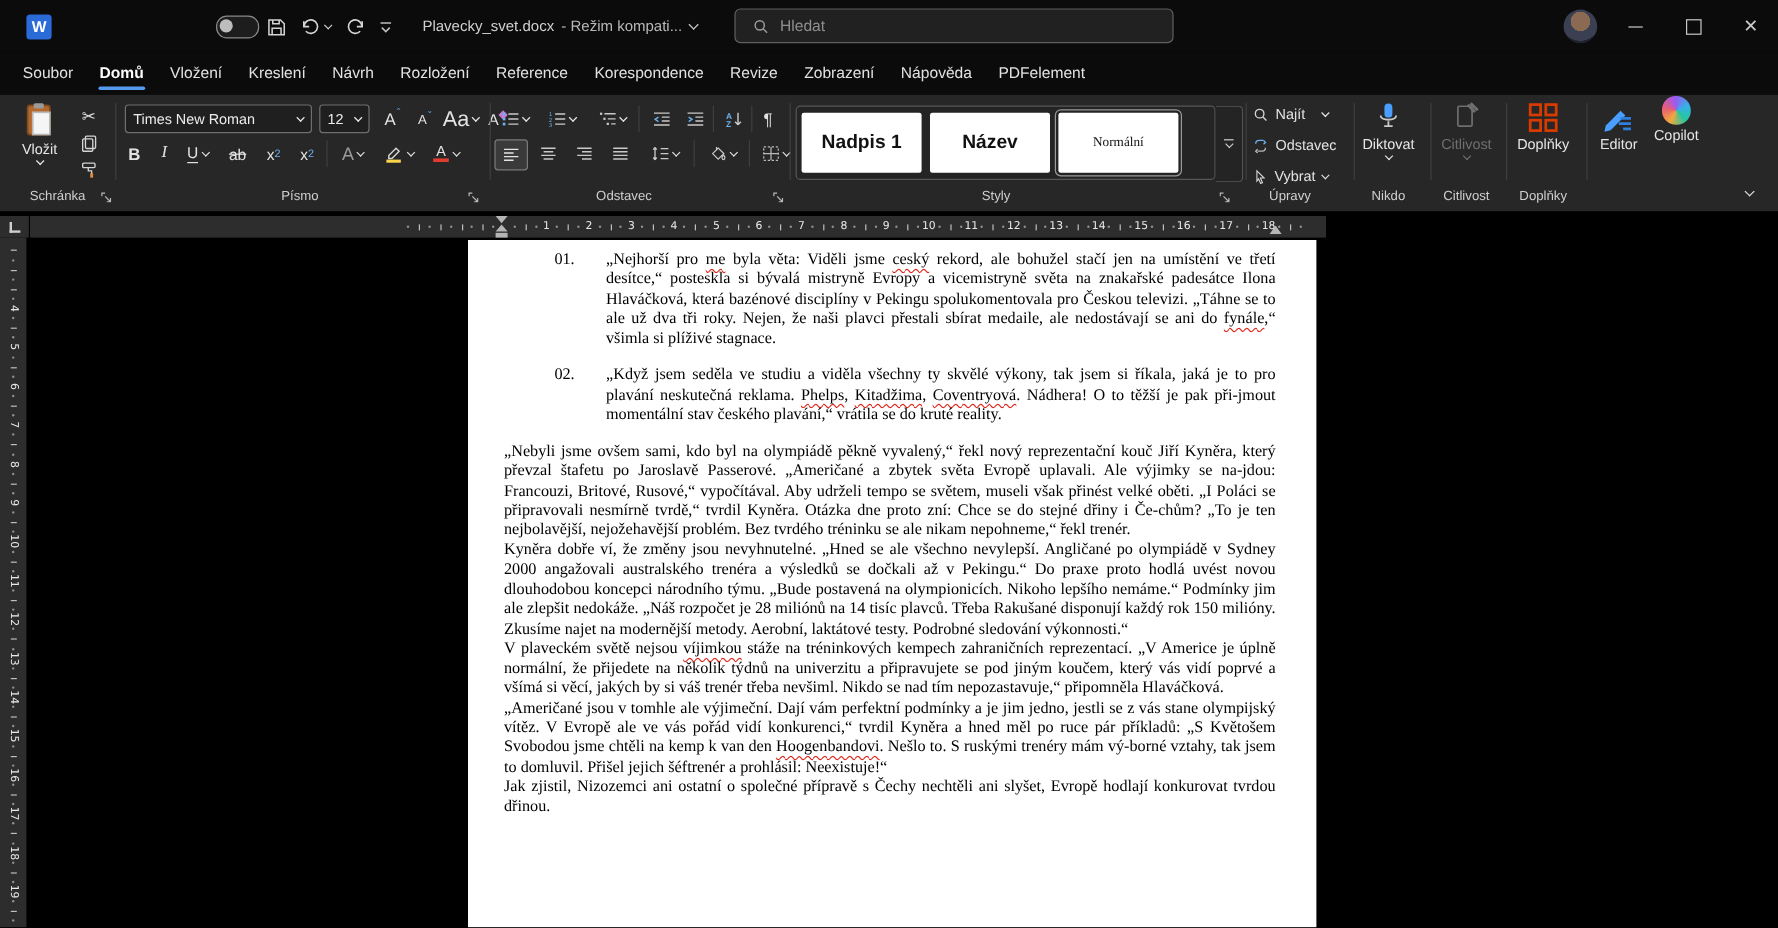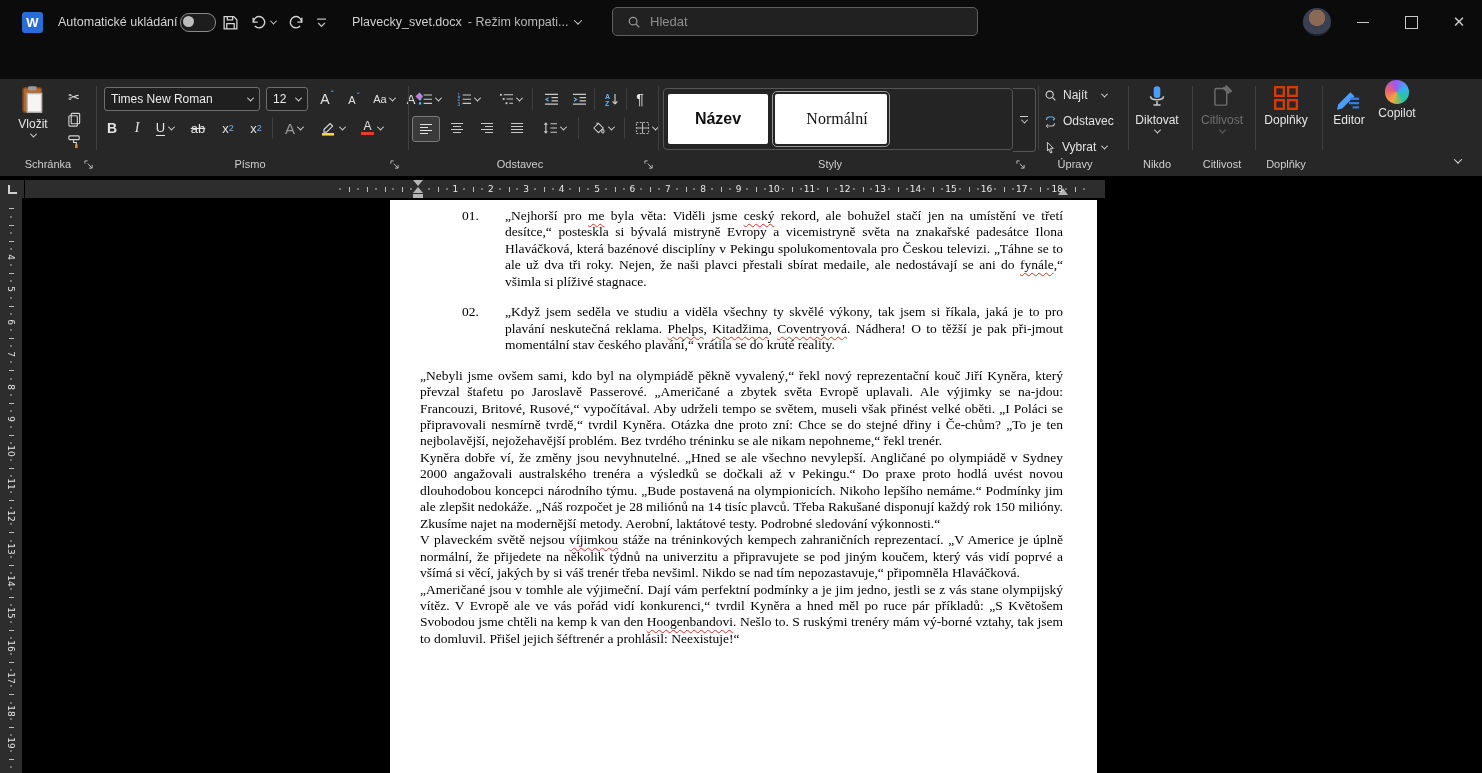--- a/index.html
+++ b/index.html
@@ -40,21 +40,21 @@
   .glabel{position:absolute;top:79px;font-size:11px;color:#cfcfcf;text-align:center;}
   .launcher{position:absolute;top:81px;width:10px;height:10px;color:#b9b9b9;}
   .rbtn{position:absolute;display:flex;align-items:center;justify-content:center;color:#e3e3e3;}
   .combo{position:absolute;border:1px solid #6e6e6e;border-radius:3px;background:#1f1f1f;display:flex;
     align-items:center;font-size:12px;color:#ececec;padding:0 6px;box-sizing:border-box;justify-content:space-between;}
   .bigbtn{position:absolute;display:flex;flex-direction:column;align-items:center;font-size:12px;color:#e6e6e6;gap:2px;}
   .dim, .dim *{color:#6f6f6f !important;}
   .stylecards{position:absolute;left:663px;top:9px;width:350px;height:62px;border:1px solid #565656;border-radius:4px;display:flex;align-items:center;padding:4px;gap:7px;box-sizing:border-box;background:#242424;}
   .style-card{width:100px;height:50px;background:#fff;color:#111;display:flex;align-items:center;justify-content:center;
     border-radius:2px;font-weight:bold;font-size:16px;font-family:"Liberation Sans",sans-serif;}
-  .style-card.serif{font-family:"Liberation Serif","DejaVu Serif",serif;font-weight:normal;font-size:16px;padding-left:12px;}
+  .style-card.serif{font-family:"Liberation Serif","DejaVu Serif",serif;font-weight:normal;font-size:11px;}
   .style-card.sel{outline:1.5px solid #9a9a9a;outline-offset:2px;}
   #styles-more{position:absolute;left:1013px;top:9px;width:22px;height:62px;border:1px solid #565656;border-left:none;
     border-radius:0 4px 4px 0;display:flex;flex-direction:column;align-items:center;justify-content:center;color:#d0d0d0;gap:2px;background:#242424;}
   #styles-more .bar{width:8px;height:1.4px;background:#d0d0d0;}
   
   #hruler{position:absolute;left:25px;top:180px;width:1080px;height:18px;background:#2d2d2d;}
   #tabsel{position:absolute;left:0;top:180px;width:24px;height:18px;background:#2d2d2d;display:flex;align-items:center;justify-content:center;}
   #tabsel .L{width:7px;height:7px;border-left:2px solid #cfcfcf;border-bottom:2px solid #cfcfcf;}
   #vruler{position:absolute;left:0;top:198px;width:22px;height:575px;background:#2d2d2d;}
   .tickbar{position:absolute;background:#bfbfbf;}
@@ -75,21 +75,20 @@
 </style>
 </head>
 <body>
 
 <div id="app">
 
   <div id="titlebar">
     <div class="tb-item" id="word-logo">
         <div class="sq">W</div>
       </div>
-    <div class="tb-item" id="autosave-label">Automatické ukládání</div>
     <div class="tb-item" id="autosave-toggle">
         <div class="pill">
           <div class="knob"></div>
         </div>
       </div>
     <div class="tb-item tbtn" style="left:222px">
       <svg width="17" height="17" viewBox="0 0 16 16" fill="none" stroke="#d4d4d4" stroke-width="1.2">
           <path d="M2 2.5h9l3 3V14H2z"></path>
           <path d="M5 2.5v3h5v-3M4.5 14v-5h7v5"></path>
         </svg>
@@ -128,20 +127,34 @@
     <div class="winbtn" style="left:1340px">
         <span style="display:block;width:12px;border-top:1.2px solid #c9c9c9"></span>
       </div>
     <div class="winbtn" style="left:1388px">
         <span style="display:block;width:11px;height:11px;border:1.2px solid #c9c9c9"></span>
       </div>
     <div class="winbtn" style="left:1436px;font-size:15px">✕</div>
   </div>
 
   <div id="tabrow">
+    <div id="tabs-list">
+        <div class="tab">Soubor</div>
+        <div class="tab active">Domů</div>
+        <div class="tab">Vložení</div>
+        <div class="tab">Kreslení</div>
+        <div class="tab">Návrh</div>
+        <div class="tab">Rozložení</div>
+        <div class="tab">Reference</div>
+        <div class="tab">Korespondence</div>
+        <div class="tab">Revize</div>
+        <div class="tab">Zobrazení</div>
+        <div class="tab">Nápověda</div>
+        <div class="tab">PDFelement</div>
+      </div>
     <div class="pillbtn" style="left:1212px">
       <svg width="14" height="14" viewBox="0 0 16 16" fill="none" stroke="#e6e6e6" stroke-width="1.2">
           <path d="M2 3h12v8H7l-3 3v-3H2z"></path>
         </svg>
       <span>Komentáře</span>
     </div>
     <div class="pillbtn" style="left:1311px">
       <svg width="13" height="13" viewBox="0 0 16 16" fill="none" stroke="#e6e6e6" stroke-width="1.2">
           <path d="M2 14l1-3.5L11.5 2l2.5 2.5L5.5 13z"></path>
         </svg>
@@ -203,21 +216,21 @@
     </div>
     <div class="rbtn" style="left:314px;top:9px;width:26px;height:22px">
         <span style="font-size:14px">A</span>
         <span style="color:#6cb2f0;font-size:9px;margin:-10px 0 0 1px">ˆ</span>
       </div>
     <div class="rbtn" style="left:342px;top:11px;width:24px;height:20px">
         <span style="font-size:11px">A</span>
         <span style="color:#6cb2f0;font-size:9px;margin:-8px 0 0 1px">ˇ</span>
       </div>
     <div class="rbtn" style="left:368px;top:9px;width:32px;height:22px;gap:3px">
-        <span style="font-size:11px">Aa</span>
+        <span style="font-size:18px">Aa</span>
         <span class="chev sm"></span>
       </div>
     <div class="rbtn" style="left:402px;top:9px;width:26px;height:22px">
         <span style="font-size:13px">A</span>
         <span style="color:#c77ad1;font-size:10px;margin:-8px 0 0 0">◆</span>
       </div>
 
     <div class="rbtn" style="left:102px;top:38px;width:20px;height:22px;font-weight:bold;font-size:14px">B</div>
     <div class="rbtn" style="left:128px;top:38px;width:18px;height:22px;font-style:italic;font-size:14px;font-family:'Liberation Serif',serif">I</div>
     <div class="rbtn" style="left:150px;top:38px;width:30px;height:22px;gap:4px">
@@ -369,20 +382,21 @@
     </div>
     <div class="glabel" style="left:470px;width:100px">Odstavec</div>
     <div class="launcher" style="left:644px">
       <svg width="9" height="9" viewBox="0 0 10 10" fill="none" stroke="#b9b9b9" stroke-width="1.1">
           <path d="M1 4V1h3M4 4l5 5M9 5.5V9H5.5"></path>
         </svg>
     </div>
     <div class="gsep" style="left:658px"></div>
 
     <div class="stylecards" id="styles-cards">
+        <div class="style-card">Nadpis 1</div>
         <div class="style-card">Název</div>
         <div class="style-card serif sel">Normální</div>
       </div>
     <div id="styles-more">
         <span class="bar"></span>
         <span class="chev sm"></span>
       </div>
     <div class="glabel" style="left:790px;width:80px">Styly</div>
     <div class="launcher" style="left:1016px">
       <svg width="9" height="9" viewBox="0 0 10 10" fill="none" stroke="#b9b9b9" stroke-width="1.1">
@@ -637,16 +651,17 @@
     </div>
 
   <div id="page">
     <div id="doc-content">
         <div class="b-numbered"><span class="num">01.</span><span>„Nejhorší pro </span><span class="sp">me</span><span> byla věta: Viděli jsme </span><span class="sp">ceský</span><span> rekord, ale bohužel stačí jen na umístění ve třetí desítce,“ posteskla si bývalá mistryně Evropy a vicemistryně světa na znakařské padesátce Ilona Hlaváčková, která bazénové disciplíny v Pekingu spolukomentovala pro Českou televizi. „Táhne se to ale už dva tři roky. Nejen, že naši plavci přestali sbírat medaile, ale nedostávají se ani do </span><span class="sp">fynále</span><span>,“ všimla si plíživé stagnace.</span></div>
         <div class="b-numbered"><span class="num">02.</span><span>„Když jsem seděla ve studiu a viděla všechny ty skvělé výkony, tak jsem si říkala, jaká je to pro plavání neskutečná reklama. </span><span class="sp">Phelps</span><span>, </span><span class="sp">Kitadžima</span><span>, </span><span class="sp">Coventryová</span><span>. Nádhera! O to těžší je pak při-jmout momentální stav českého plavání,“ vrátila se do kruté reality.</span></div>
         <div class="b-body"><span>„Nebyli jsme ovšem sami, kdo byl na olympiádě pěkně vyvalený,“ řekl nový reprezentační kouč Jiří Kyněra, který převzal štafetu po Jaroslavě Passerové. „Američané a zbytek světa Evropě uplavali. Ale výjimky se na-jdou: Francouzi, Britové, Rusové,“ vypočítával. Aby udrželi tempo se světem, museli však přinést velké oběti. „I Poláci se připravovali nesmírně tvrdě,“ tvrdil Kyněra. Otázka dne proto zní: Chce se do stejné dřiny i Če-chům? „To je ten nejbolavější, nejožehavější problém. Bez tvrdého tréninku se ale nikam nepohneme,“ řekl trenér.</span></div>
         <div class="b-body"><span>Kyněra dobře ví, že změny jsou nevyhnutelné. „Hned se ale všechno nevylepší. Angličané po olympiádě v Sydney 2000 angažovali australského trenéra a výsledků se dočkali až v Pekingu.“ Do praxe proto hodlá uvést novou dlouhodobou koncepci národního týmu. „Bude postavená na olympionicích. Nikoho lepšího nemáme.“ Podmínky jim ale zlepšit nedokáže. „Náš rozpočet je 28 miliónů na 14 tisíc plavců. Třeba Rakušané disponují každý rok 150 milióny. Zkusíme najet na modernější metody. Aerobní, laktátové testy. Podrobné sledování výkonnosti.“</span></div>
         <div class="b-body"><span>V plaveckém světě nejsou </span><span class="sp">víjimkou</span><span> stáže na tréninkových kempech zahraničních reprezentací. „V Americe je úplně normální, že přijedete na několik týdnů na univerzitu a připravujete se pod jiným koučem, který vás vidí poprvé a všímá si věcí, jakých by si váš trenér třeba nevšiml. Nikdo se nad tím nepozastavuje,“ připomněla Hlaváčková.</span></div>
         <div class="b-body"><span>„Američané jsou v tomhle ale výjimeční. Dají vám perfektní podmínky a je jim jedno, jestli se z vás stane olympijský vítěz. V Evropě ale ve vás pořád vidí konkurenci,“ tvrdil Kyněra a hned měl po ruce pár příkladů: „S Květošem Svobodou jsme chtěli na kemp k van den </span><span class="sp">Hoogenbandovi</span><span>. Nešlo to. S ruskými trenéry mám vý-borné vztahy, tak jsem to domluvil. Přišel jejich šéftrenér a prohlásil: Neexistuje!“</span></div>
+        <div class="b-body"><span>Jak zjistil, Nizozemci ani ostatní o společné přípravě s Čechy nechtěli ani slyšet, Evropě hodlají konkurovat tvrdou dřinou.</span></div>
       </div>
   </div>
 
 </div>
 
 </body></html>

